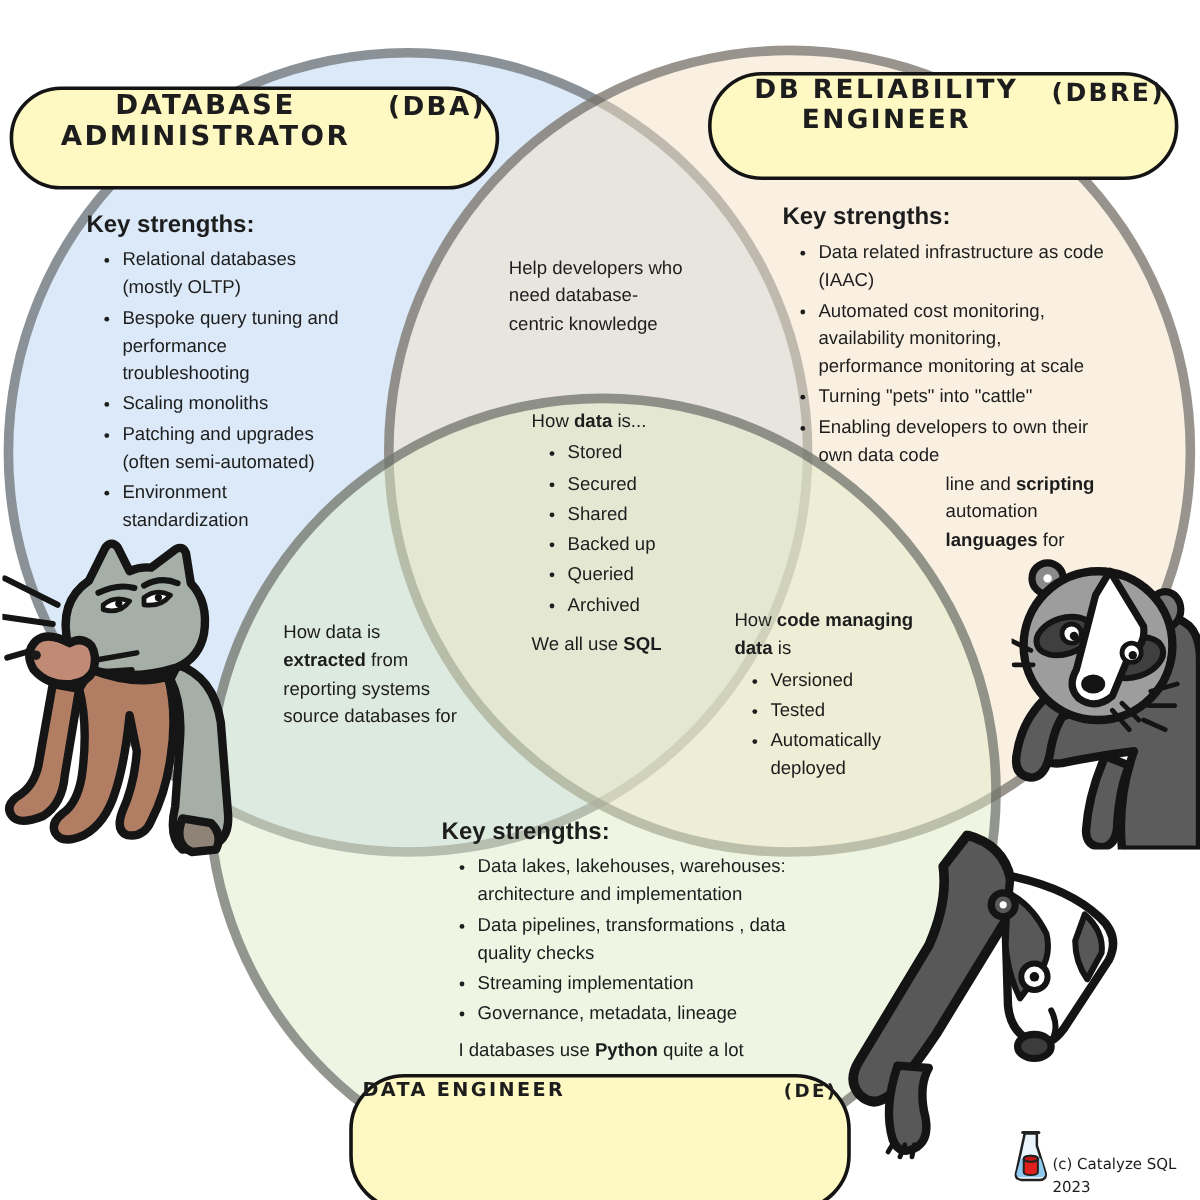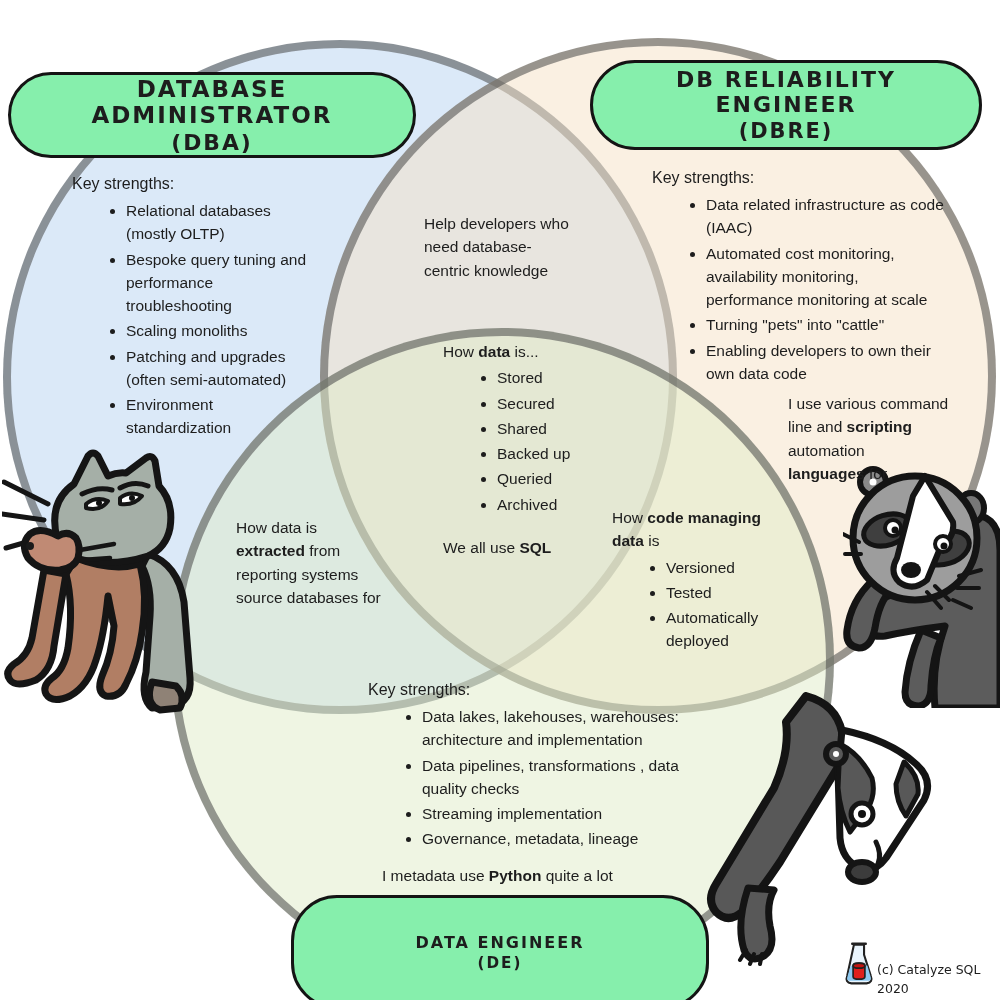--- a/index.html
+++ b/index.html
@@ -4,38 +4,38 @@
 <style>
   html,body{margin:0;padding:0;background:#fff;}
   .canvas{position:relative;width:1000px;height:1000px;background:#ffffff;overflow:hidden;
           font-family:"Liberation Sans",sans-serif;color:#1d1d1d;}
   
   .circle{position:absolute;border-radius:50%;box-sizing:border-box;}
   .c-dba {left:3px;  top:40px;  width:674px;height:674px;background:rgba(183,211,241,.5);border:8px solid rgba(72,72,72,.55);}
   .c-dbre{left:320px;top:38px;  width:676px;height:676px;background:rgba(245,225,197,.5);border:8px solid rgba(72,72,72,.55);}
   .c-de  {left:170px;top:328px; width:664px;height:664px;background:rgba(223,235,199,.5);border:8px solid rgba(72,72,72,.55);}
   
-  .pill{position:absolute;background:#86efac;border:3.5px solid #141414;border-radius:46px;
-        display:flex;flex-direction:column;justify-content:center;text-align:center;
+  .pill{position:absolute;background:#fef9c3;border:3.5px solid #141414;border-radius:46px;
+        display:flex;flex-direction:row;justify-content:space-between;text-align:center;
         font-family:"DejaVu Sans",sans-serif;font-weight:700;letter-spacing:2px;z-index:6;padding:0 8px;box-sizing:border-box;}
   .pill-dba {left:8px;  top:72px; width:408px;height:86px;font-size:23px;}
   .pill-dbre{left:590px;top:60px; width:392px;height:90px;font-size:22px;}
   .pill-de  {left:291px;top:895px;width:418px;height:114px;font-size:16px;}
   .pill .l2{font-size:0.95em;margin-top:2px;}
   
   .tb{position:absolute;font-size:15.5px;line-height:1.5;z-index:4;}
-  .hd{font-weight:400;font-size:16px;}
+  .hd{font-weight:700;font-size:20px;}
   .tb ul{margin:3px 0 0 0;padding-left:30px;}
-  .tb li{white-space:pre-line;margin-bottom:2px;margin-left:24px;}
+  .tb li{white-space:pre-line;margin-bottom:2px;}
   .pl{white-space:pre-line;}
   .b-dba-strengths {left:72px; top:172px;width:350px;}
   .b-dbre-strengths{left:652px;top:166px;width:335px;}
   .b-top-overlap   {left:424px;top:212px;width:190px;}
   .b-center        {left:443px;top:340px;width:180px;}
-  .b-center .ft{margin-top:20px;}
+  .b-center .ft{margin-top:10px;}
   .b-left-overlap  {left:236px;top:516px;width:190px;}
   .b-right-overlap {left:612px;top:506px;width:190px;}
   .b-dbre-note     {left:788px;top:392px;width:200px;}
   .b-de-strengths  {left:368px;top:678px;width:335px;}
   .b-de-note       {left:382px;top:864px;width:320px;}
   .b-copyright     {left:877px;top:961px;font-family:"DejaVu Sans",sans-serif;font-size:12.5px;z-index:7;}
   
   .art{position:absolute;z-index:3;}
   .art-cat    {left:2px;  top:446px;}
   .art-raccoon{left:843px;top:430px;}
@@ -174,42 +174,41 @@
     <div><b>data</b><span> is</span></div>
     <ul>
       <li>Versioned</li>
       <li>Tested</li>
       <li>Automatically
 deployed</li>
     </ul>
   </div>
 
   <div class="tb b-dbre-note">
-    <div>I use various command</div>
     <div><span>line and </span><b>scripting</b></div>
     <div>automation</div>
     <div><b>languages</b><span> for</span></div>
   </div>
 
   <div class="tb b-de-strengths">
     <div class="hd">Key strengths:</div>
     <ul>
       <li>Data lakes, lakehouses, warehouses:
 architecture and implementation</li>
       <li>Data pipelines, transformations , data
 quality checks</li>
       <li>Streaming implementation</li>
       <li>Governance, metadata, lineage</li>
     </ul>
   </div>
 
-  <div class="tb b-de-note"><span>I metadata use </span><b>Python</b><span> quite a lot</span></div>
+  <div class="tb b-de-note"><span>I databases use </span><b>Python</b><span> quite a lot</span></div>
 
   <svg class="art art-flask" width="32" height="46" viewBox="0 0 38 52" fill="none" stroke-linejoin="round" stroke-linecap="round">
     <path d="M13,3 L25,3 L25,15 L33,40 Q36,48 28,49 L10,49 Q2,48 5,40 Z" fill="#eaf5fd" stroke="#222" stroke-width="2.5"></path>
     <path d="M9,28 L29,28 L33,42 Q34,46 29,46 L9,46 Q4,46 5,42 Z" fill="#8ec9f0"></path>
     <path d="M12,28 Q12,25 19,25 Q26,25 26,28 L26,41 Q26,44 19,44 Q12,44 12,41 Z" fill="#e0201c" stroke="#222" stroke-width="2"></path>
     <ellipse cx="19" cy="28" rx="7" ry="3" fill="#c41512" stroke="#222" stroke-width="2"></ellipse>
     <path d="M11,2 L27,2" stroke="#222" stroke-width="3"></path>
   </svg>
-  <div class="b-copyright tb">(c) Catalyze SQL 2020</div>
+  <div class="b-copyright tb">(c) Catalyze SQL 2023</div>
 
 </div>
 
 </body></html>

